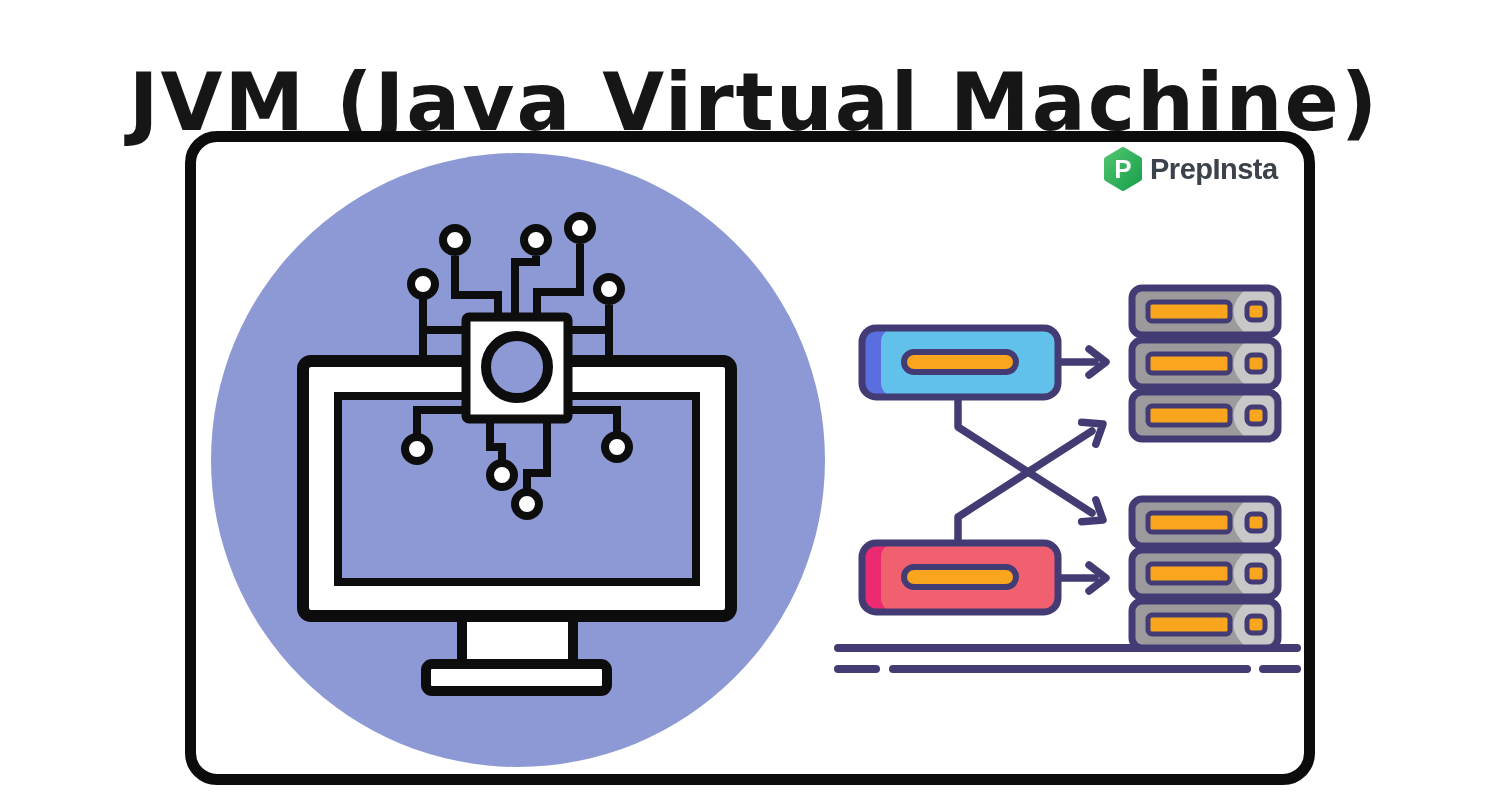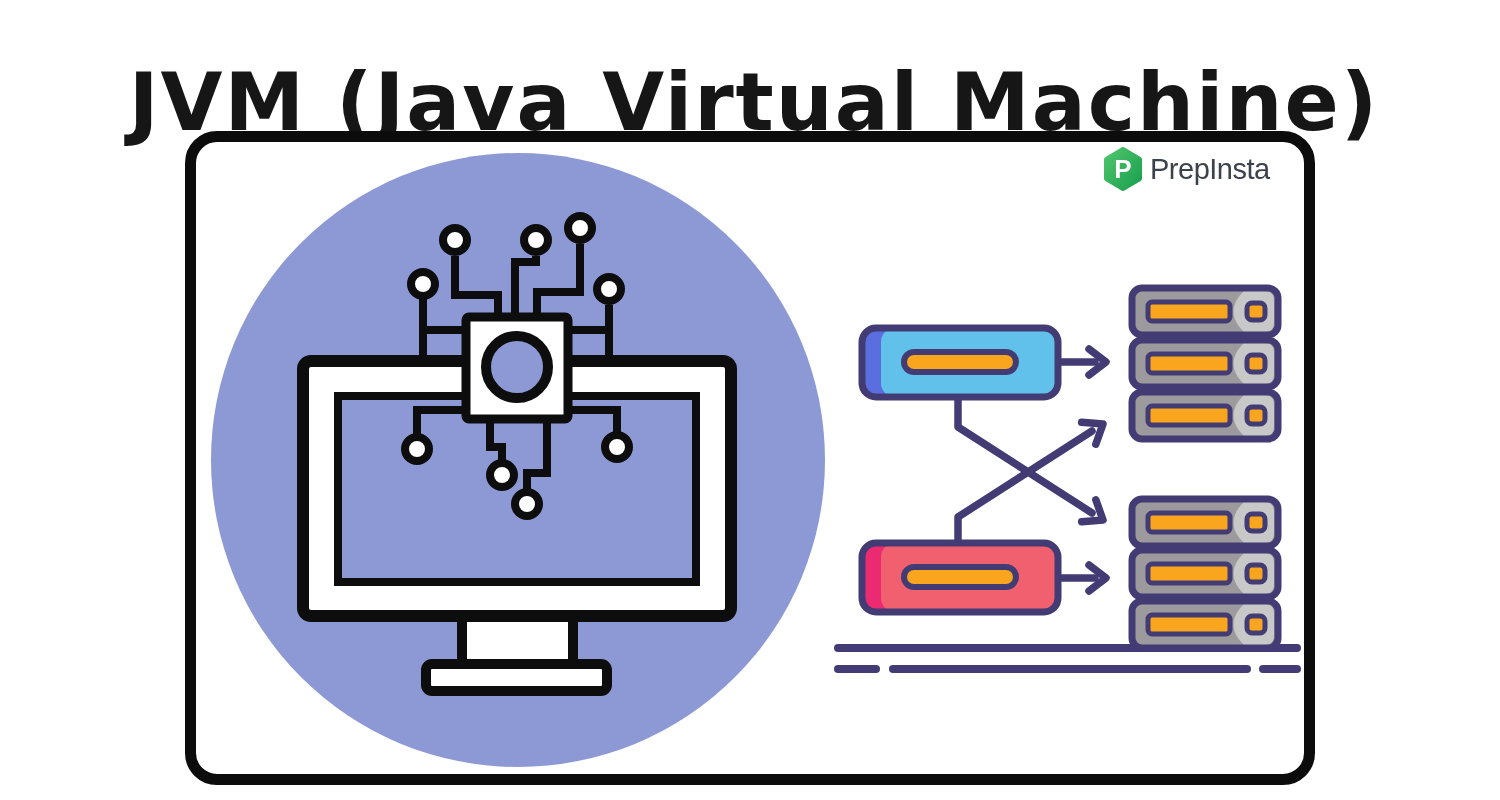--- a/index.html
+++ b/index.html
@@ -8,21 +8,21 @@
   .title{position:absolute;top:2px;left:0;right:0;text-align:center;
          font-size:80px;font-weight:700;letter-spacing:2px;color:#161616;
          font-family:"DejaVu Sans","Liberation Sans",sans-serif;margin-left:8px;}
   .card{position:absolute;left:185px;top:131px;width:1130px;height:654px;
         box-sizing:border-box;border:11px solid #0c0c0c;border-radius:32px;background:#ffffff;}
   .big-circle{position:absolute;left:211px;top:153px;width:614px;height:614px;
               border-radius:50%;background:#8d99d5;}
   .monitor-svg{position:absolute;left:280px;top:195px;width:480px;height:505px;}
   .flow-svg{position:absolute;left:830px;top:280px;width:480px;height:400px;}
   .logo{position:absolute;left:1103px;top:147px;display:flex;align-items:center;gap:7px;}
-  .logo-text{font-size:29px;font-weight:400;color:#3c424b;letter-spacing:-0.5px;}
+  .logo-text{font-size:29px;font-weight:700;color:#3c424b;letter-spacing:-0.5px;}
 </style>
 </head>
 <body>
 
 <div class="page">
 
   <h1 class="title">JVM (Java Virtual Machine)</h1>
 
   <div class="card"></div>
 

